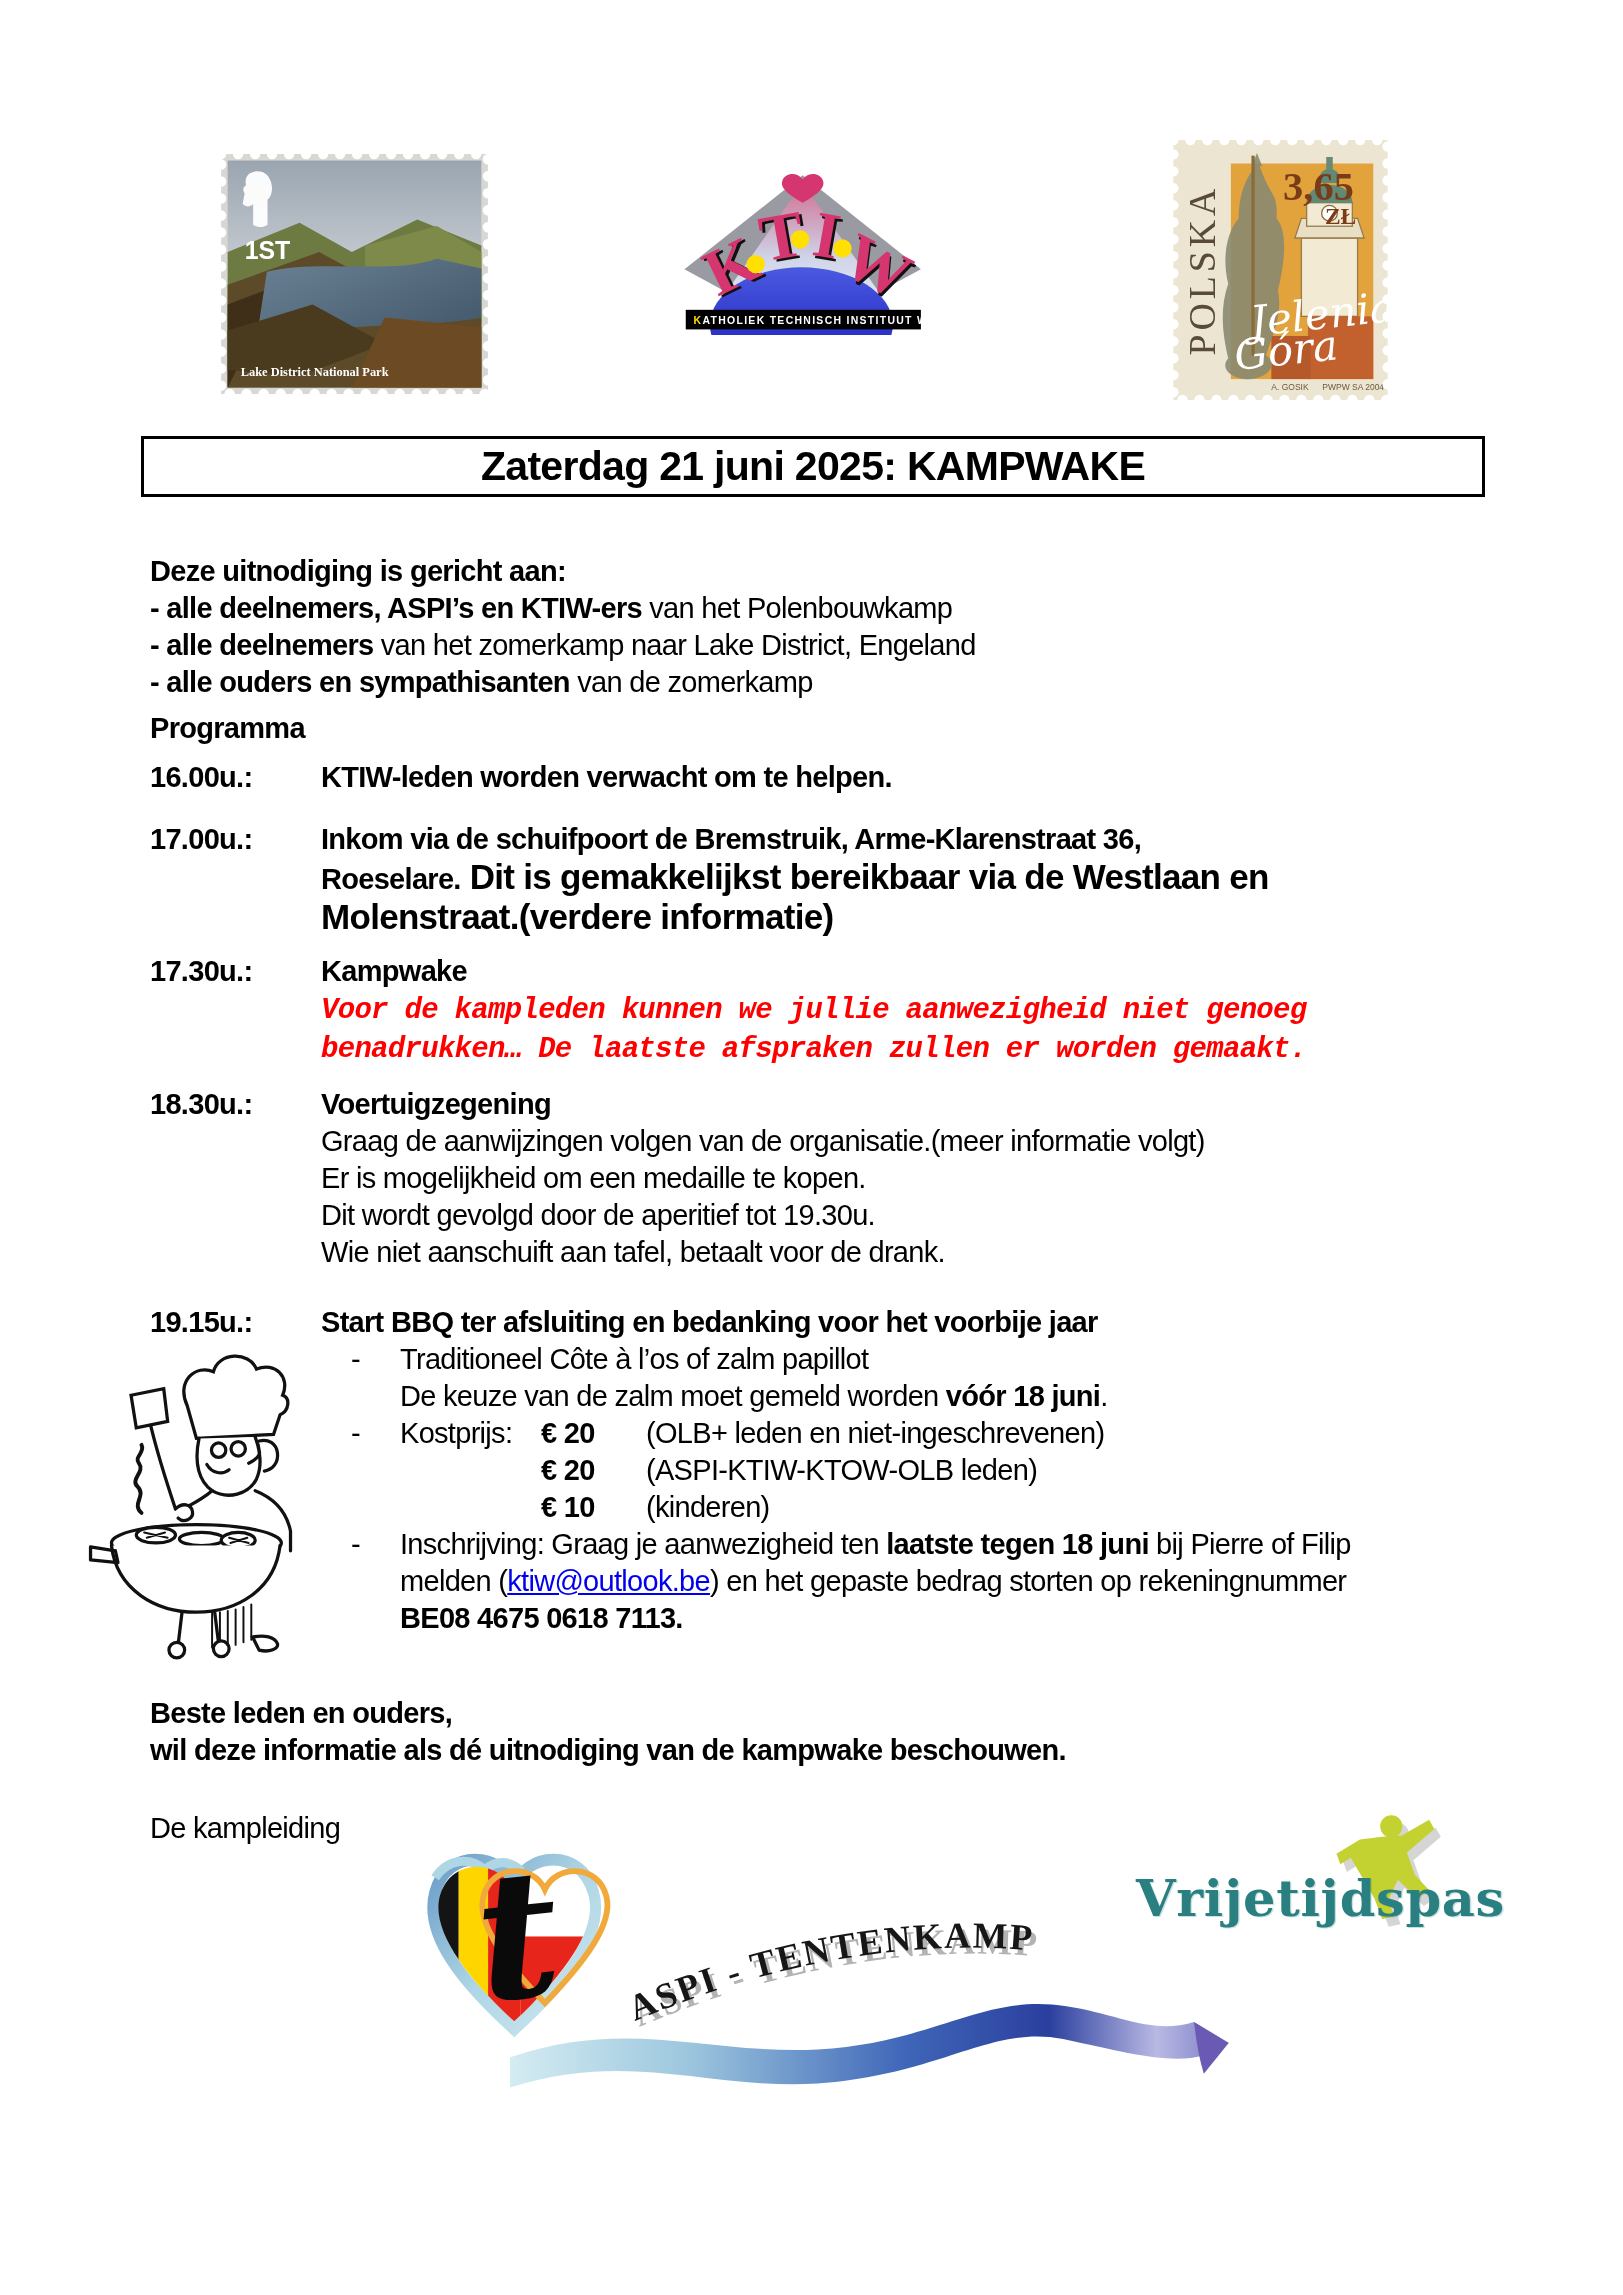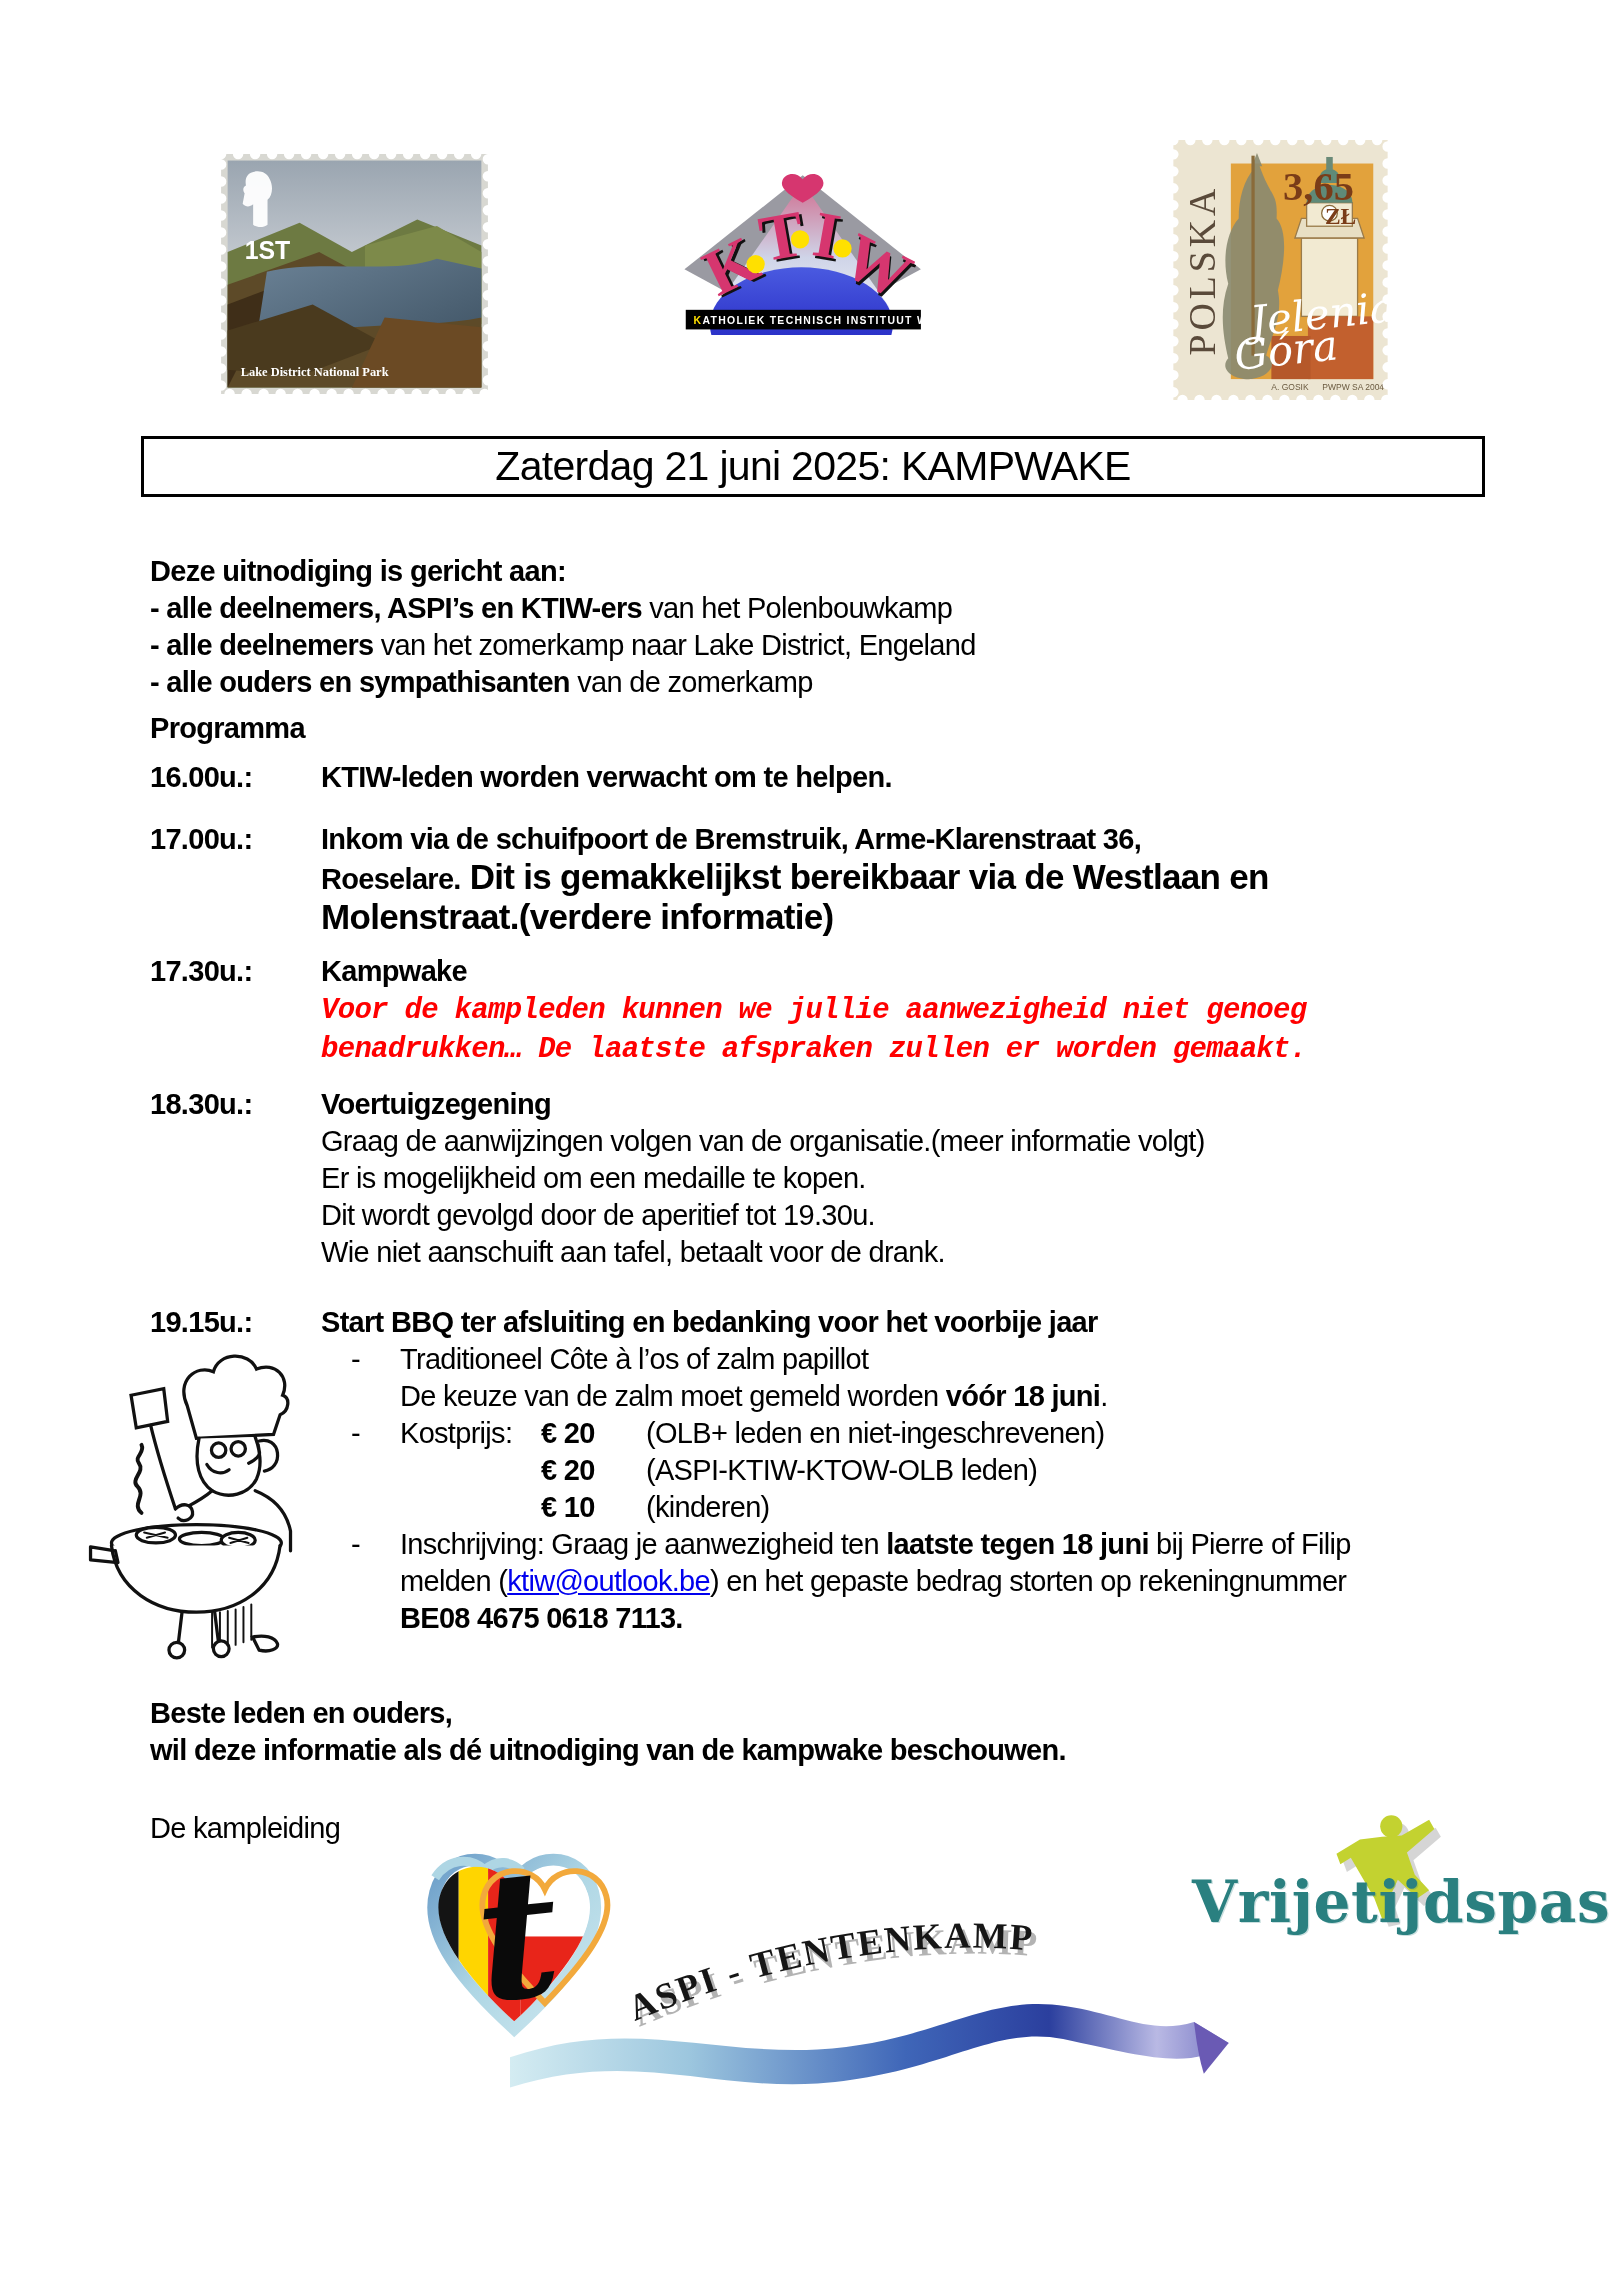--- a/index.html
+++ b/index.html
@@ -1,37 +1,37 @@
 <!DOCTYPE html>
 <html style="--accent-red: #ff0000; --link-blue: #0000ee; --teal: #2a8080; --lime: #c3d230; --ktiw-pink: #d6366f; --ktiw-yellow: #ffe000; --ktiw-blue: #2233cc;font-size:10.5px"><head>
 <meta charset="utf-8">
 <style>
   html,body{margin:0;padding:0;background:#888;}
   .page{position:relative;width:1623px;height:2295px;background:#fff;overflow:hidden;
         font-family:"Liberation Sans",sans-serif;color:#000;}
   
   .title-box{position:absolute;left:141px;top:436px;width:1344px;height:61px;
              border:3.3px solid #000;box-sizing:border-box;display:flex;align-items:center;justify-content:center;}
-  .title-box h1{margin:0;font-size:41px;font-weight:normal;letter-spacing:-0.7px;}
+  .title-box h1{margin:0;font-size:41px;font-weight:bold;letter-spacing:-0.7px;}
   
   .txt{font-size:29px;line-height:37px;letter-spacing:-0.7px;white-space:nowrap;}
   .b{font-weight:bold;}
   .small-b{font-weight:bold;font-size:35px;}
   .red{color:var(--accent-red,#f00);font-weight:bold;font-style:italic;font-family:Liberation Mono, monospace;}
   .abs{position:absolute;left:150px;width:1374px;}
   .time-row{display:grid;grid-template-columns:171px 1fr;}
   .bullet{display:grid;grid-template-columns:49px 1fr;margin-left:30px;}
   .kost{display:grid;grid-template-columns:141px 105px 1fr;}
   .kost-cont{display:grid;grid-template-columns:105px 1fr;margin-left:220px;}
   a.mail{color:var(--link-blue,#00e);}
   
   .stamp{position:absolute;}
   .aspi-arc{position:absolute;left:628px;top:1884px;}
-  .vtp-text{position:absolute;left:1192px;top:1868px;font-family:"DejaVu Serif",serif;
-            font-weight:bold;font-size:58px;color:var(--teal,#2a8080);letter-spacing:0.7px;
+  .vtp-text{position:absolute;left:1136px;top:1868px;font-family:"DejaVu Serif",serif;
+            font-weight:bold;font-size:51px;color:var(--teal,#2a8080);letter-spacing:0.7px;
             text-shadow:1.3px 1.3px 0 rgba(42,128,128,.25);}
 </style>
 </head>
 <body>
 
 <div class="page">
 
   <svg class="stamp" style="left:221px;top:154px" width="267" height="240" viewBox="0 0 408 367">
     <defs>
       <linearGradient id="sky" x1="0" y1="0" x2="0" y2="1">

